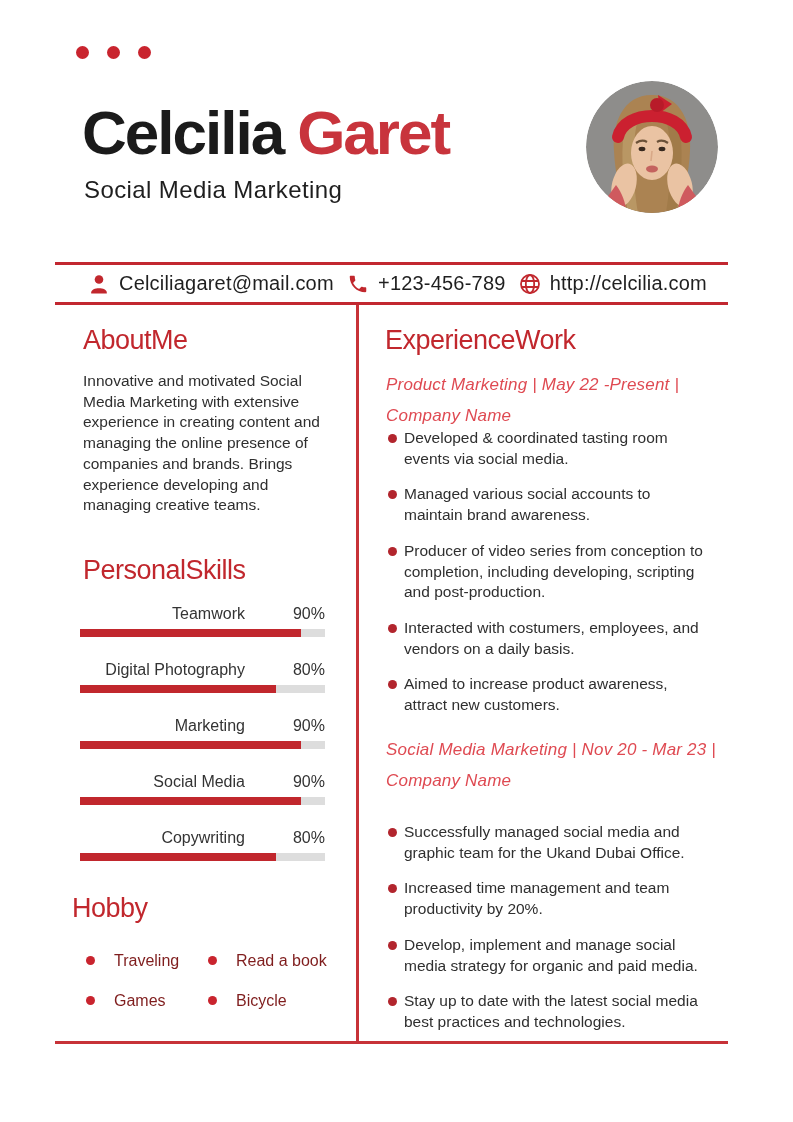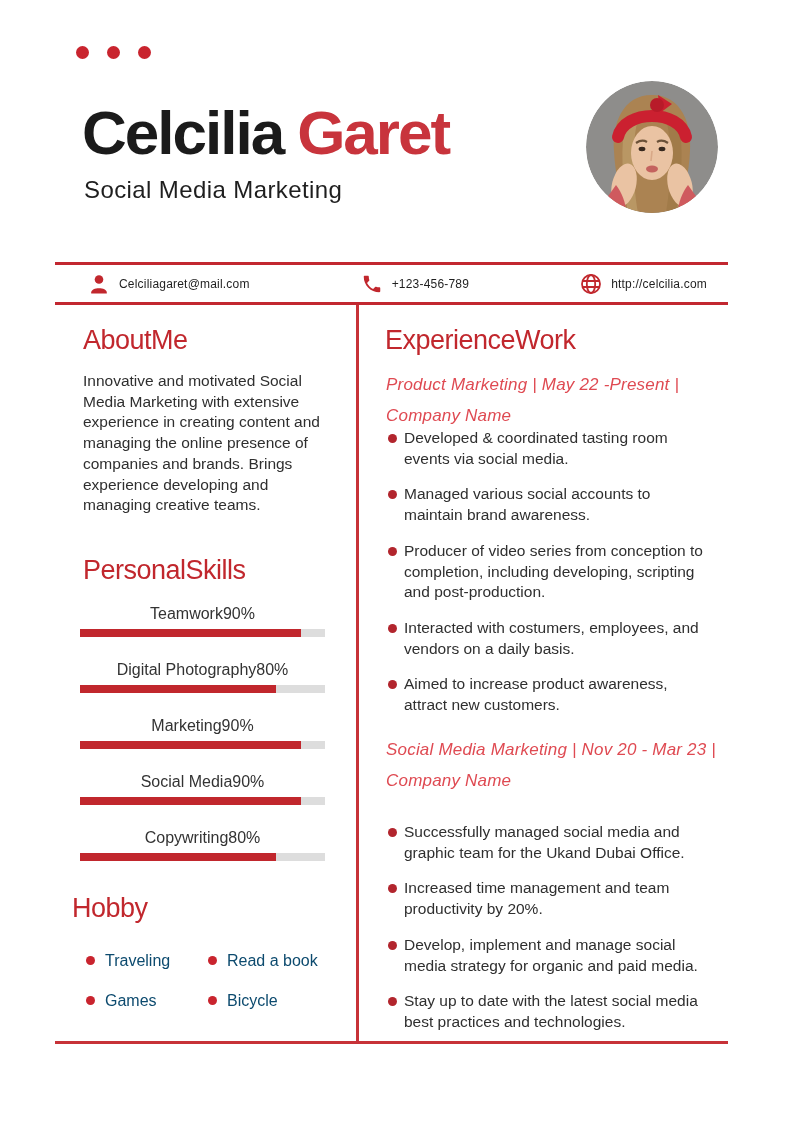--- a/index.html
+++ b/index.html
@@ -18,47 +18,47 @@
   .name .ln { color:#c8343c; }
   .subtitle { position:absolute; left:84px; top:176px; font-size:24px; letter-spacing:.4px; color:#1e1e1e; }
 
   .photo { position:absolute; left:586px; top:81px; width:132px; height:132px; border-radius:50%; overflow:hidden; }
 
   
   .contact-bar { position:absolute; left:55px; top:262px; width:682px; height:43px;
     border-top:3px solid #c22730; border-bottom:3px solid #c22730;
     display:flex; align-items:center; justify-content:space-between;
     padding:0 30px 0 33px; }
-  .contact-item { display:flex; align-items:center; gap:9px; font-size:12px; color:#1f1f1f; letter-spacing:.2px; }
+  .contact-item { display:flex; align-items:center; gap:9px; font-size:20px; color:#1f1f1f; letter-spacing:.2px; }
   .cicon { width:22px; height:22px; flex:0 0 auto; }
 
   
   .v-divider { position:absolute; left:356px; top:305px; width:3px; height:737px; background:#c73238; }
   .bottom-rule { position:absolute; left:55px; top:1041px; width:682px; height:3px; background:#c73238; }
 
   
   .sec-title { position:absolute; color:#c1272d; font-weight:normal; font-size:27px;
                letter-spacing:-.5px; word-spacing:-7px; white-space:nowrap; }
 
   
   .about-body { position:absolute; left:83px; top:371px; width:243px;
                 font-size:15.5px; line-height:20.7px; color:#2f2f2f; }
 
   
   .skills-list { position:absolute; left:80px; top:604px; width:245px; }
   .skill-row { margin-bottom:23px; }
-  .skill-head { display:flex; justify-content:center; font-size:16px; line-height:19px;
-                color:#333; margin-bottom:6px; }
+  .skill-head { display:flex; justify-content:flex-end; font-size:16px; line-height:19px;
+                color:#333; margin-bottom:6px;gap:48px; }
   .skill-track { width:245px; height:8px; background:#dddddd; }
   .skill-fill { height:8px; background:#c1272d; }
 
   
   .hobby-grid { position:absolute; left:86px; top:951px; display:grid;
                 grid-template-columns:122px auto; row-gap:21px; }
-  .hobby-item { display:flex; gap:10px; font-size:16px; line-height:19px; color:#0c4a6e; }
+  .hobby-item { display:flex; gap:19px; font-size:16px; line-height:19px; color:#7f1d1d; }
   .hdot { width:9px; height:9px; border-radius:50%; background:#c9242e; margin-top:5px; flex:0 0 auto; }
 
   
   .job-heading { position:absolute; left:386px; width:354px; font-style:italic;
                  font-size:17px; line-height:31px; color:#df4a52; letter-spacing:.2px; }
   .job-list { position:absolute; left:388px; list-style:none; }
   .job-list li { display:flex; margin-bottom:15px; }
   .bdot { width:9px; height:9px; border-radius:50%; background:#b2252d; margin-top:6px; margin-right:7px; flex:0 0 auto; }
   .btext { width:302px; font-size:15.5px; line-height:20.7px; color:#2f2f2f; }
 </style>

